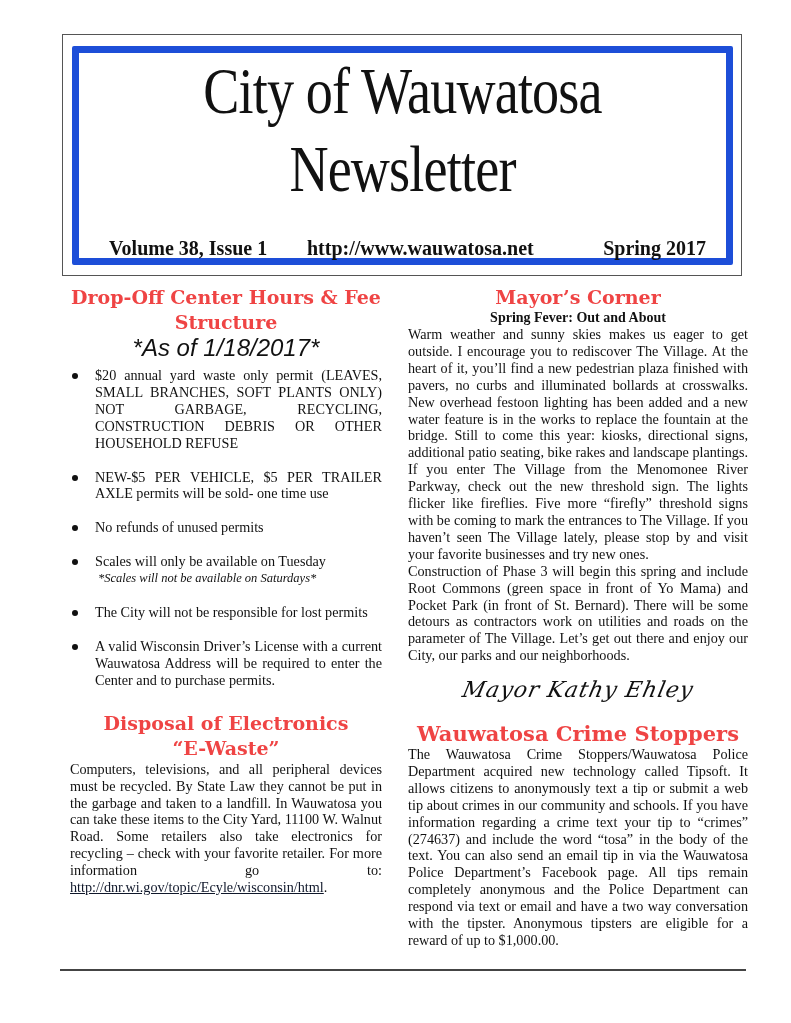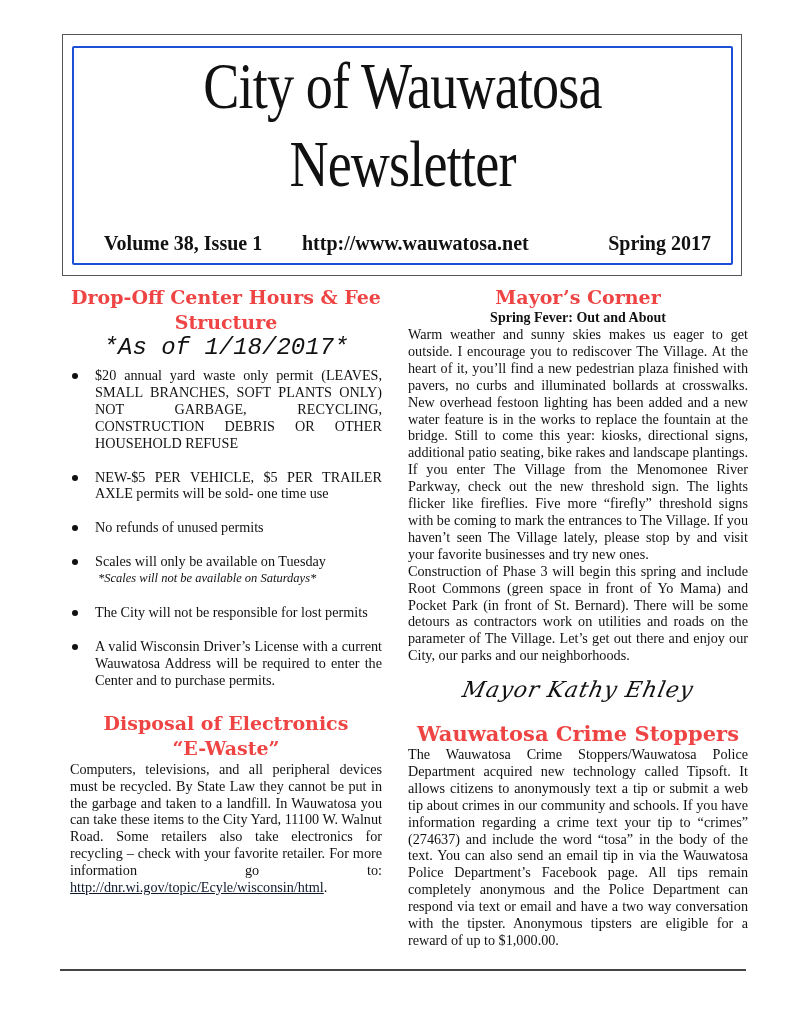--- a/index.html
+++ b/index.html
@@ -3,21 +3,21 @@
 <meta charset="utf-8">
 <style>
   html, body { margin: 0; padding: 0; background: #ffffff; }
   body { width: 791px; height: 1023px; position: relative; overflow: hidden; color: #111; }
   .outer-box {
     position: absolute; left: 62px; top: 34px; width: 680px; height: 242px;
     border: 1px solid #555; box-sizing: border-box;
   }
   .inner-box {
     position: absolute; left: 72px; top: 46px; width: 661px; height: 219px;
-    border: 2px solid #1d4ed8; box-sizing: border-box; border-radius: 2px;
+    border: 7px solid #1d4ed8; box-sizing: border-box; border-radius: 2px;
   }
   .mast-title {
     position: absolute; left: 0; right: 0; text-align: center;
     font-family: "Liberation Serif", serif; font-size: 66px; line-height: 1;
     transform: scaleX(0.82); transform-origin: center; letter-spacing: -1px;
   }
   .mast-title.l1 { top: 5px; }
   .mast-title.l2 { top: 83px; }
   .mast-row {
     position: absolute; top: 184px; font-family: Liberation Serif, serif;
@@ -29,21 +29,21 @@
 
   .col { position: absolute; font-family: "Liberation Serif", serif; font-size: 14.2px; line-height: 16.9px; text-align: justify; }
   .col.left { left: 70px; top: 285px; width: 312px; }
   .col.right { left: 408px; top: 285px; width: 340px; }
 
   .head {
     font-family: "DejaVu Serif", serif; font-size: 19px; line-height: 25px; text-align: center; color: #ef4444;
     margin: 0;
   }
   .head-italic {
-    font-family: Liberation Mono, monospace; font-style: italic; font-size: 24px; line-height: 26px;
+    font-family: Liberation Sans, sans-serif; font-style: italic; font-size: 24px; line-height: 26px;
     text-align: center; margin: 0 0 6px 0;
   }
   .subhead { font-weight: bold; text-align: center; font-size: 14px; line-height: 16px; }
 
   ul.bullets { list-style: none; padding: 0; margin: 0; }
   ul.bullets li { position: relative; padding-left: 25px; margin-bottom: 17px; }
   ul.bullets li .dot {
     position: absolute; left: 2px; top: 6px; width: 6px; height: 6px; border-radius: 50%; background: #111;
   }
   .note { font-style: italic; font-size: 12.5px; display: block; padding-left: 3px; text-align: left; }

